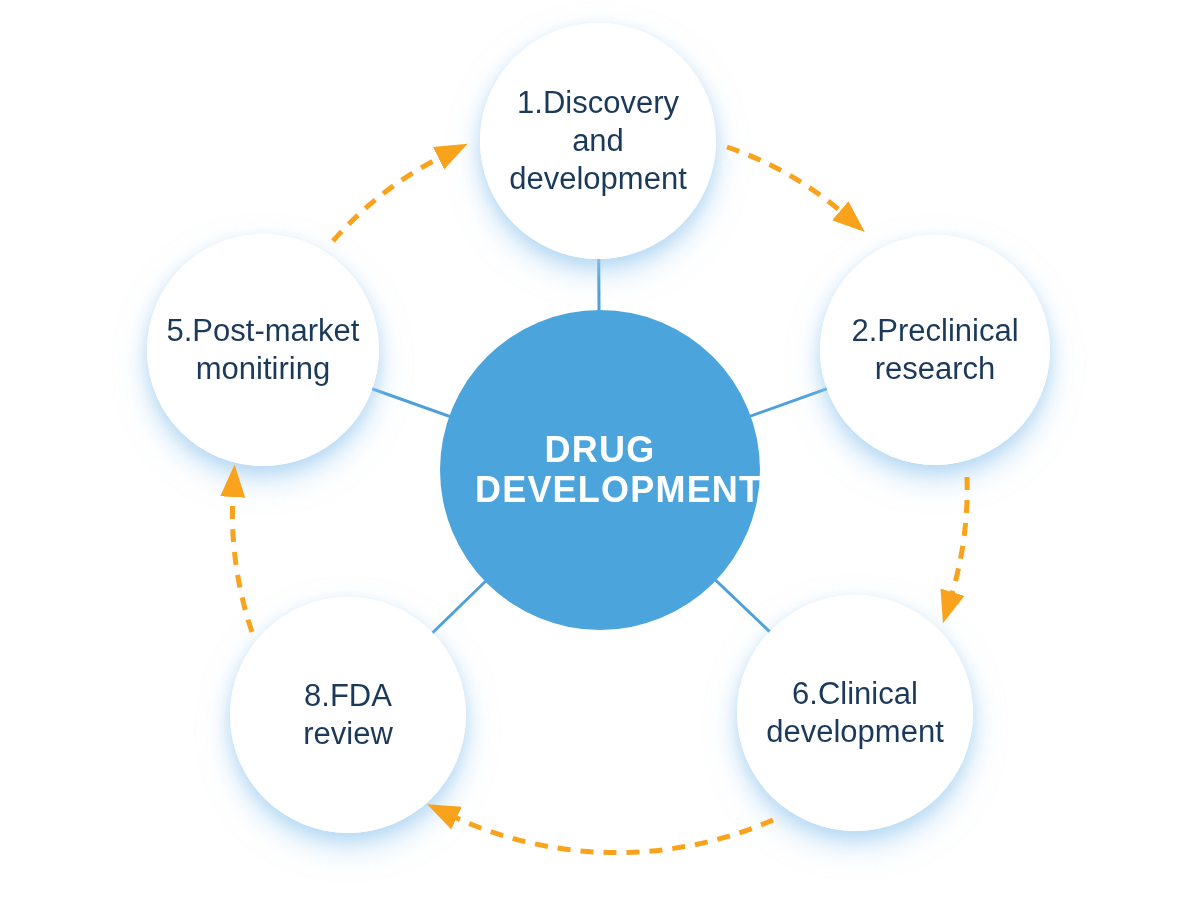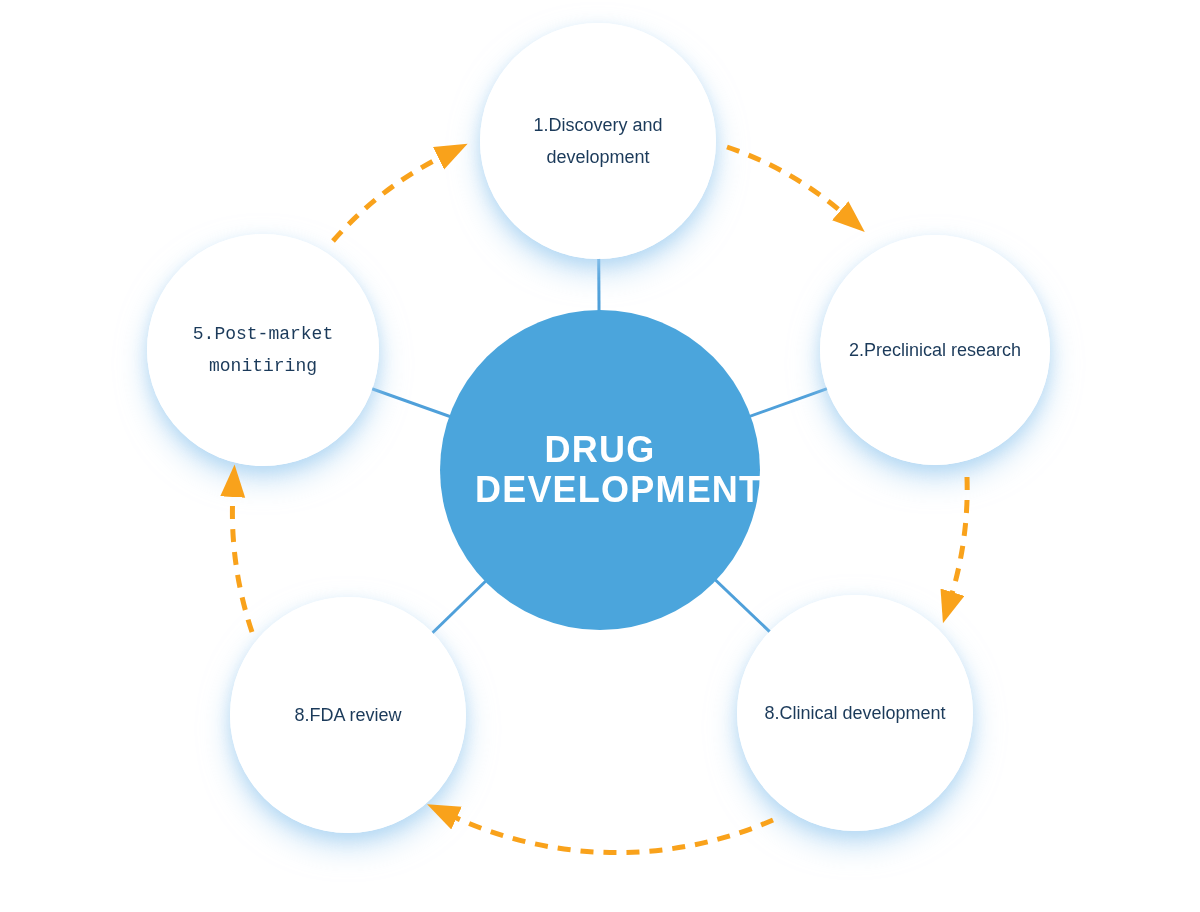--- a/index.html
+++ b/index.html
@@ -39,43 +39,43 @@
   }
   .satellite{
     background:radial-gradient(circle at 50% 42%, #ffffff 0%, #ffffff 80%, #f3faff 100%);
     box-shadow:0 6px 14px rgba(156,204,240,.45), 0 14px 30px rgba(156,204,240,.55);
   }
   .center-circle{
     background:var(--center-fill);
   }
   .node-label{
     color:var(--label-navy);
-    font-size:18px;
-    line-height:32px;
+    font-size:31px;
+    line-height:38px;
     font-weight:400;
   }
   .center-label{
     color:var(--center-text);
     font-size:36px;
     line-height:40px;
     font-weight:700;
     letter-spacing:1.2px;
     max-width:250px;
   }
   .n1{left:480px;top:23px;width:236px;height:236px;}
   .n2{left:820px;top:235px;width:230px;height:230px;}
   .n3{left:737px;top:595px;width:236px;height:236px;}
   .n4{left:230px;top:597px;width:236px;height:236px;}
   .n5{left:147px;top:234px;width:232px;height:232px;}
   .center-circle{left:440px;top:310px;width:320px;height:320px;}
   .n1 .node-label{max-width:180px;}
   .n2 .node-label{max-width:200px;}
   .n3 .node-label{max-width:200px;}
   .n4 .node-label{max-width:132px;}
-  .n5 .node-label{max-width:208px;font-family:Liberation Mono, monospace;}
+  .n5 .node-label{max-width:208px;}
 </style>
 </head>
 <body>
 
 <div class="canvas">
 
   <svg class="layer lines" viewBox="0 0 1200 912">
     <line class="connector" x1="600" y1="470" x2="598" y2="141"></line>
     <line class="connector" x1="600" y1="470" x2="935" y2="350"></line>
     <line class="connector" x1="600" y1="470" x2="855" y2="713"></line>
@@ -89,21 +89,21 @@
 
   <div class="node satellite n1">
     <span class="node-label">1.Discovery and development</span>
   </div>
 
   <div class="node satellite n2">
     <span class="node-label">2.Preclinical research</span>
   </div>
 
   <div class="node satellite n3">
-    <span class="node-label">8.Clinical development</span>
+    <span class="node-label">6.Clinical development</span>
   </div>
 
   <div class="node satellite n4">
     <span class="node-label">8.FDA review</span>
   </div>
 
   <div class="node satellite n5">
     <span class="node-label">5.Post-market monitiring</span>
   </div>
 

